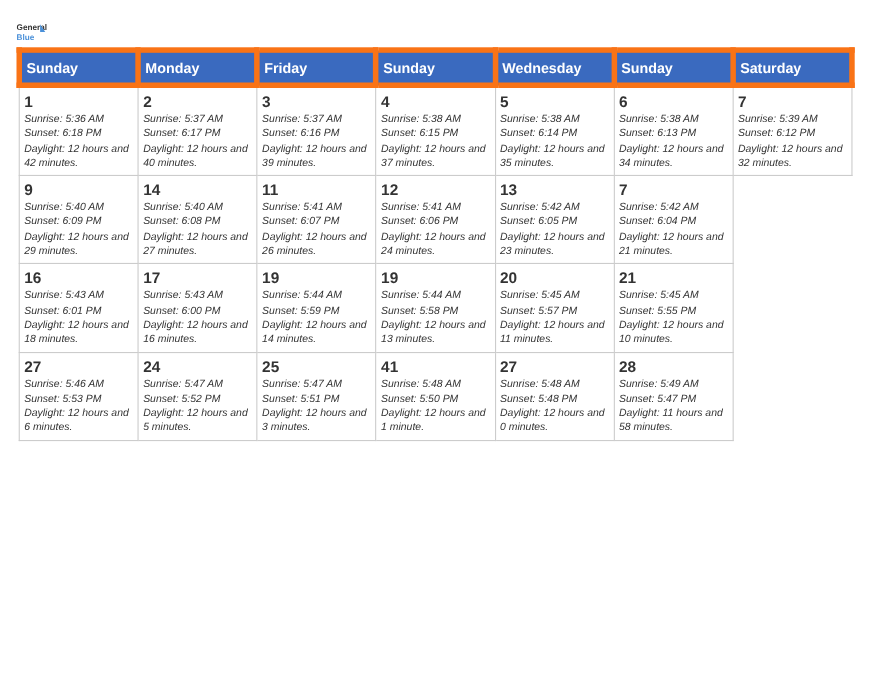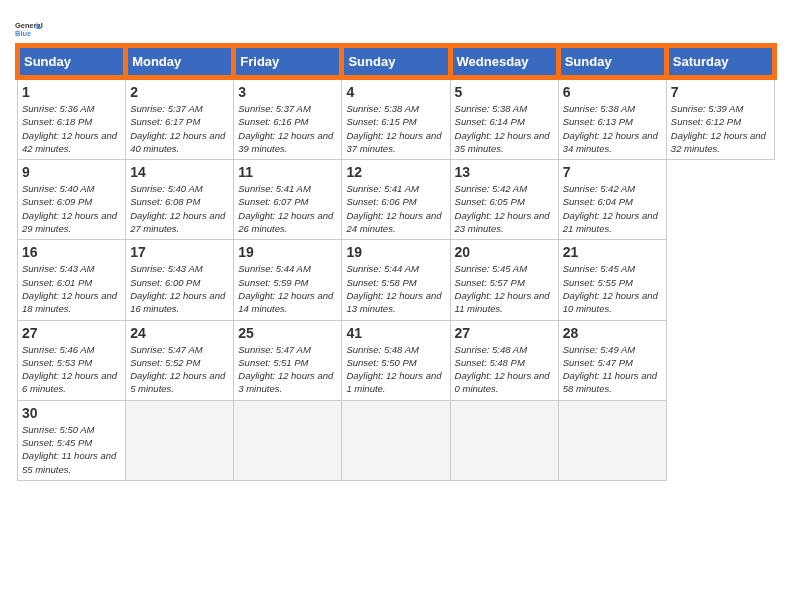--- a/index.html
+++ b/index.html
@@ -205,25 +205,14 @@
         </td>
         <td>
           <span class="day-num">27</span>
           <div class="day-info">Sunrise: 5:48 AM<br>Sunset: 5:48 PM<br>Daylight: 12 hours and 0 minutes.</div>
         </td>
         <td>
           <span class="day-num">28</span>
           <div class="day-info">Sunrise: 5:49 AM<br>Sunset: 5:47 PM<br>Daylight: 11 hours and 58 minutes.</div>
         </td>
       </tr>
-      <tr>
-        <td>
-          <span class="day-num">30</span>
-          <div class="day-info">Sunrise: 5:50 AM<br>Sunset: 5:45 PM<br>Daylight: 11 hours and 55 minutes.</div>
-        </td>
-        <td class="empty"></td>
-        <td class="empty"></td>
-        <td class="empty"></td>
-        <td class="empty"></td>
-        <td class="empty"></td>
-      </tr>
     </tbody>
 </table>
 
 </body></html>

